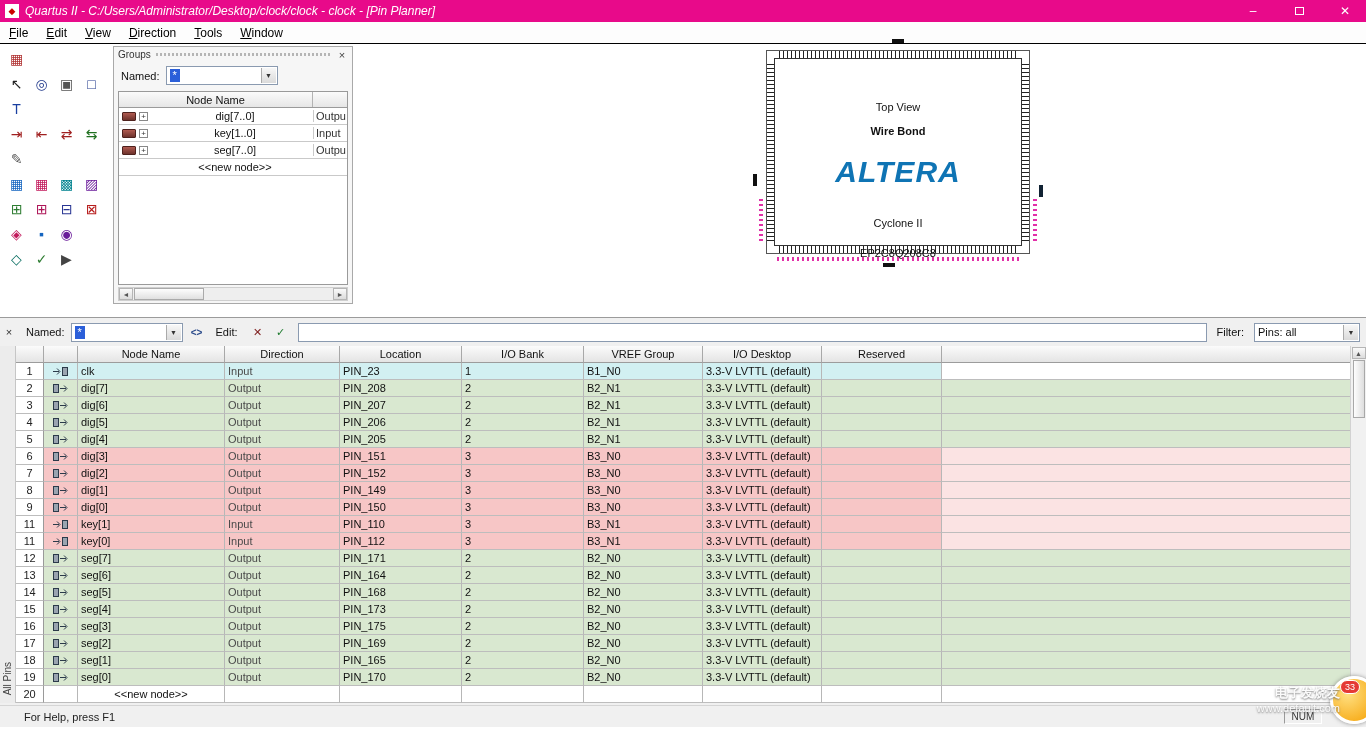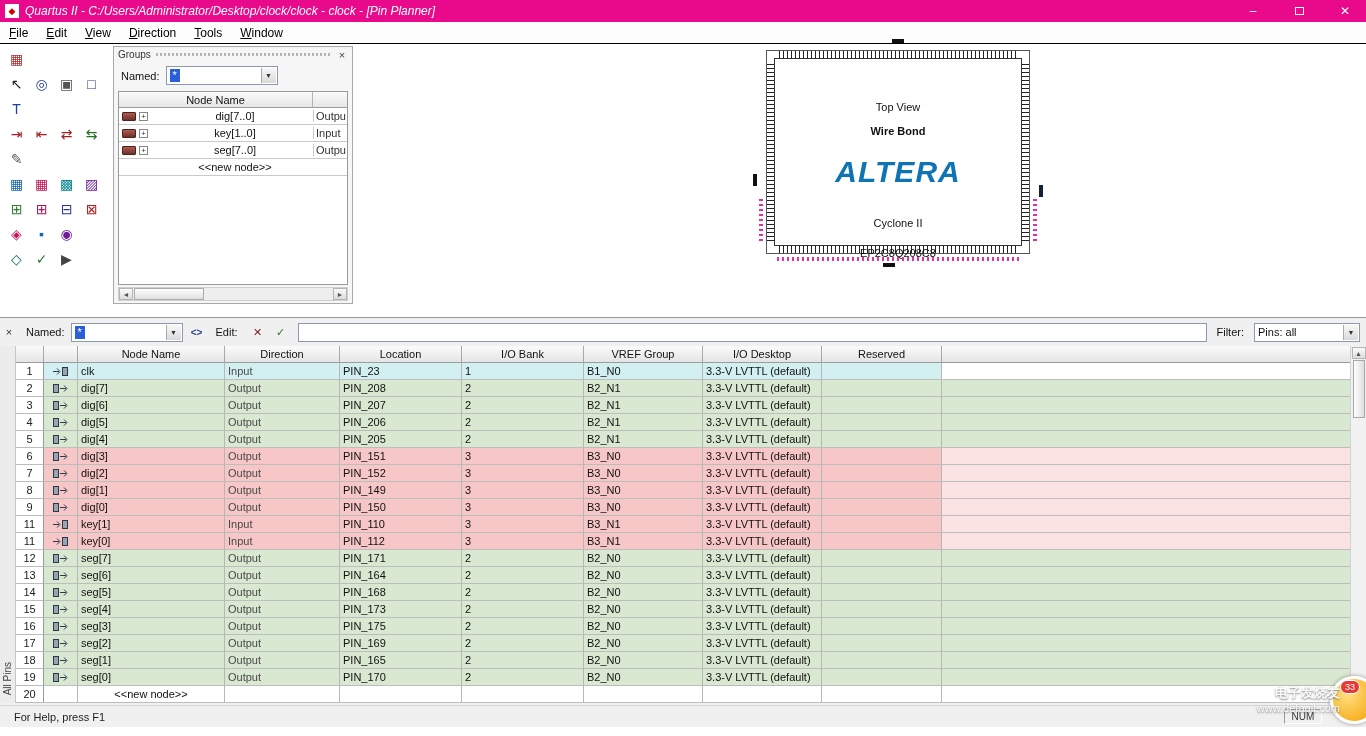--- a/index.html
+++ b/index.html
@@ -122,21 +122,21 @@
   .c-white .c { background:#ffffff; }
   .prow > .num { background:#fff !important; }
 
   .vscroll { position:absolute; top:28px; right:0; width:16px; bottom:2px; background:#f1f1f1; border-left:1px solid #d2d2d2; }
   .vscroll .scr-btn { width:14px; margin:1px auto 0; }
   .v-thumb { width:12px; height:58px; margin:1px auto 0; background:linear-gradient(90deg,#fdfdfd,#dedede); border:1px solid #a8a8a8; }
   .vscroll .down { position:absolute; bottom:1px; left:1px; }
 
   
   .statusbar { position:absolute; top:705px; left:0; right:0; height:22px; background:#f0f0f0; border-top:1px solid #d5d5d5; display:flex; align-items:center; font-size:11px; color:#222; }
-  .status-help { padding-left:14px; }
+  .status-help { padding-left:24px; }
   .num-box { position:absolute; right:44px; top:3px; width:38px; height:15px; border:1px solid; border-color:#9a9a9a #ffffff #ffffff #9a9a9a; display:flex; align-items:center; justify-content:center; font-size:10px; color:#333; }
 
   .bottom-strip { position:absolute; top:727px; left:0; right:0; height:9px; background:#e80a8a; overflow:hidden; text-align:center; }
   .bottom-strip span { font-size:10px; font-weight:bold; color:#6e1010; line-height:9px; }
 
   
   .watermark { position:absolute; right:26px; top:684px; text-align:right; color:rgba(255,255,255,0.95); text-shadow:0 1px 2px rgba(110,110,110,0.9); pointer-events:none; }
   .wm-site { font-size:13px; font-weight:bold; }
   .wm-url { font-size:11px; }
   .wm-badge { position:absolute; right:-12px; top:676px; width:48px; height:48px; border-radius:50%; background:radial-gradient(circle at 35% 35%, #ffe082, #f59f00); border:3px solid #fff; box-shadow:0 0 4px rgba(120,120,120,.8); }

